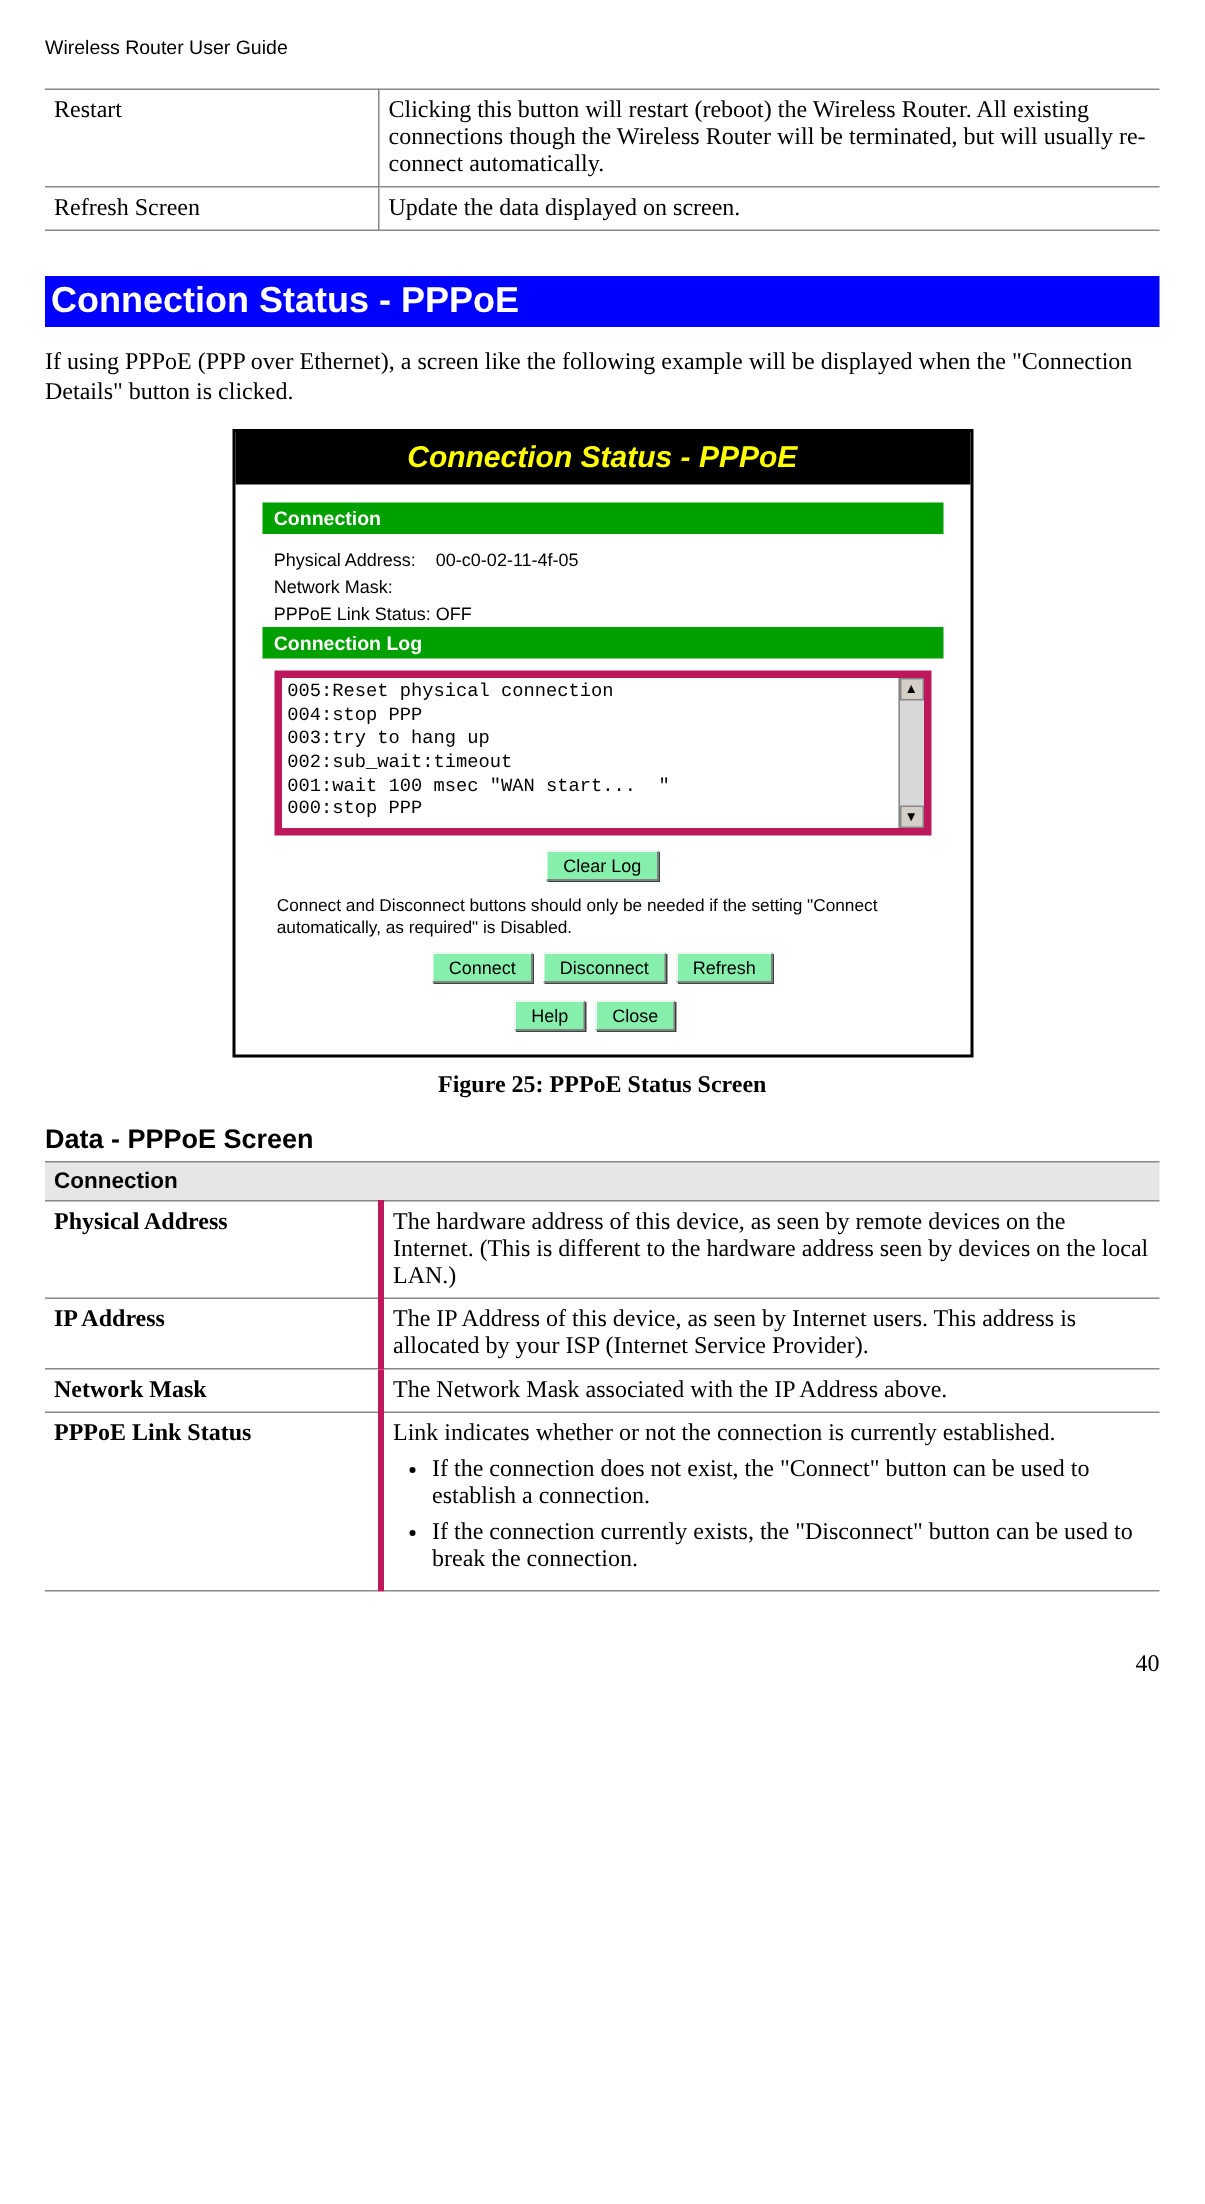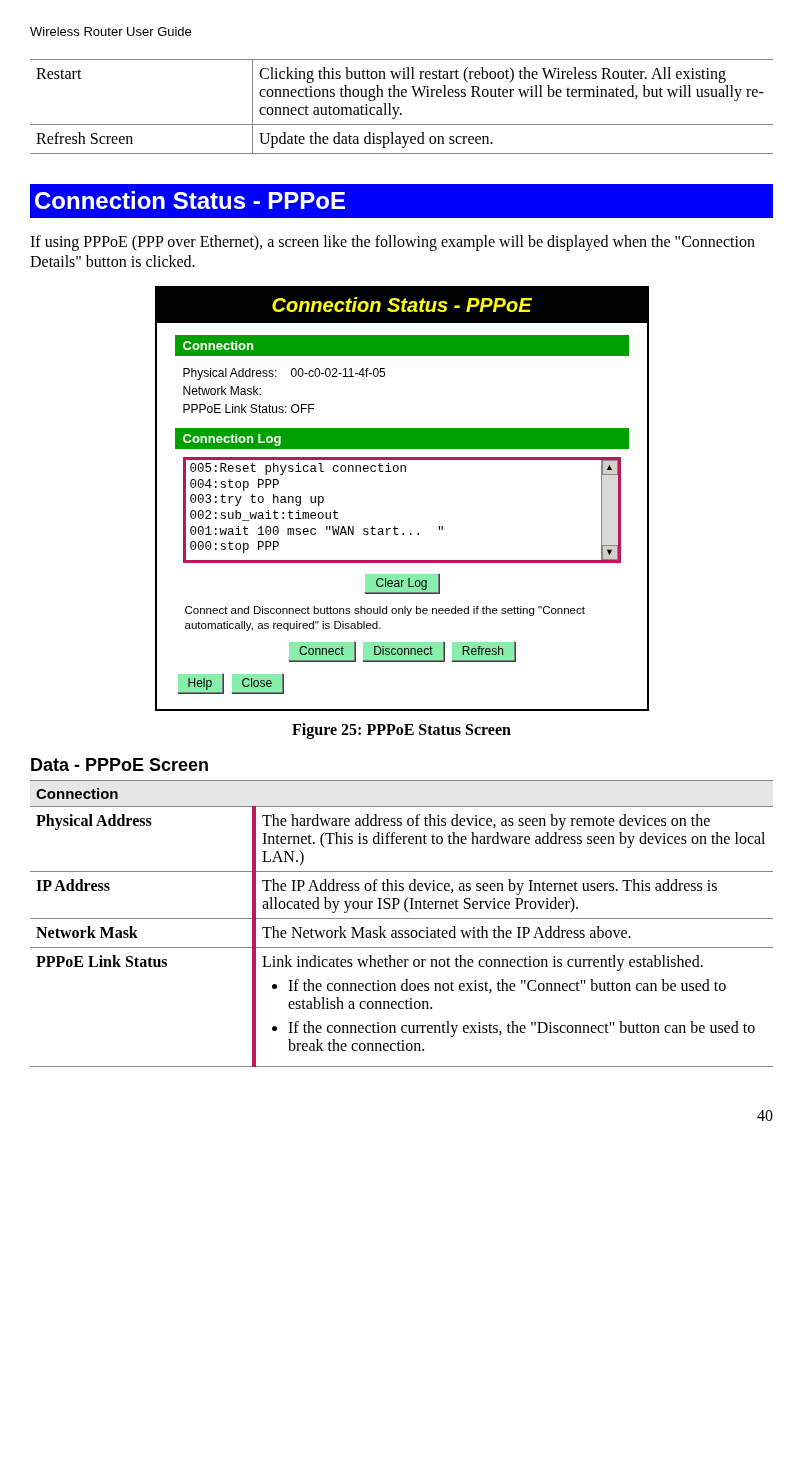--- a/index.html
+++ b/index.html
@@ -80,25 +80,24 @@
     color: #fff;
     font-weight: bold;
     font-size: 13px;
     padding: 3px 8px;
     margin-bottom: 8px;
   }
   .conn-lines {
     padding-left: 8px;
     font-size: 12px;
     line-height: 1.5;
-    margin-bottom: 10px;
   }
   .log-container {
     margin: 4px 8px 8px 8px;
-    border: 3px solid #be185d;
+    border: 5px solid #be185d;
     display: flex;
     height: 100px;
   }
   .log-text {
     flex: 1;
     font-family: "Courier New", monospace;
     font-size: 12.5px;
     padding: 2px 4px;
     white-space: pre;
     overflow: hidden;
@@ -131,21 +130,21 @@
     padding: 2px 10px;
     font-family: Arial, sans-serif;
     font-size: 12px;
     margin: 2px 2px;
   }
   .btn-row {
     text-align: center;
     margin-bottom: 8px;
   }
   .btn-row-right {
-    text-align: left;
+    text-align: center;
     padding-right: 10px;
     margin-top: 4px;
   }
   .note-text {
     font-size: 11.5px;
     padding: 0 10px;
     margin-bottom: 6px;
     line-height: 1.3;
   }
   .figure-caption {

